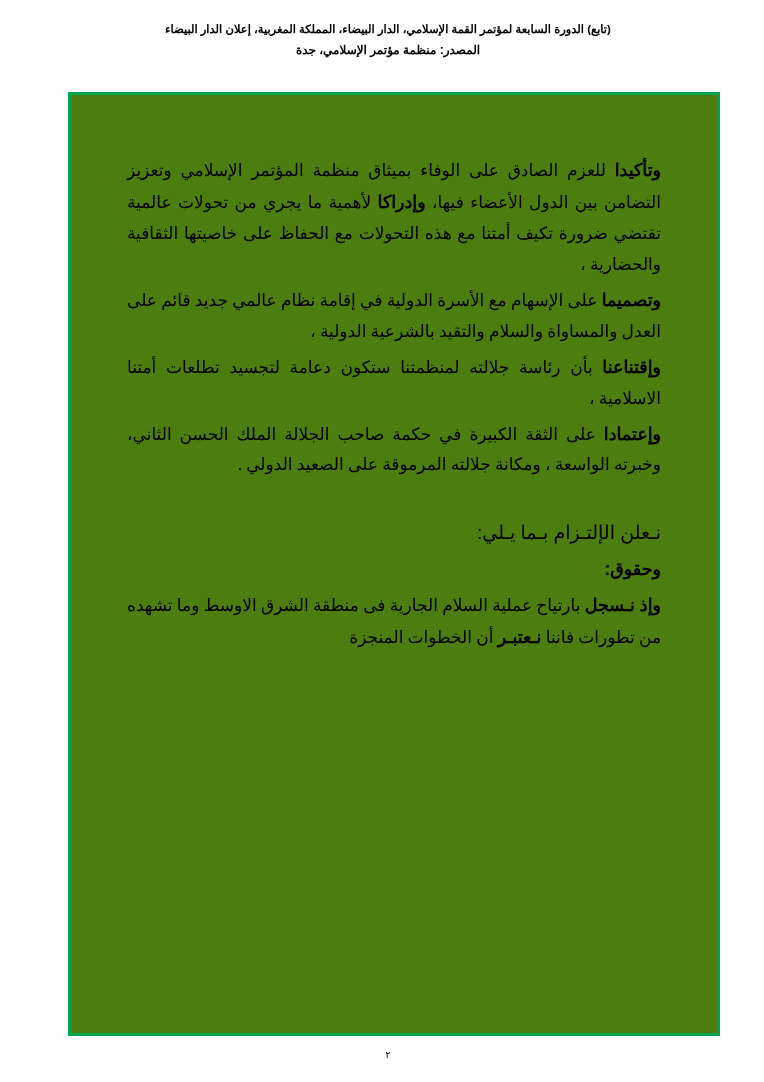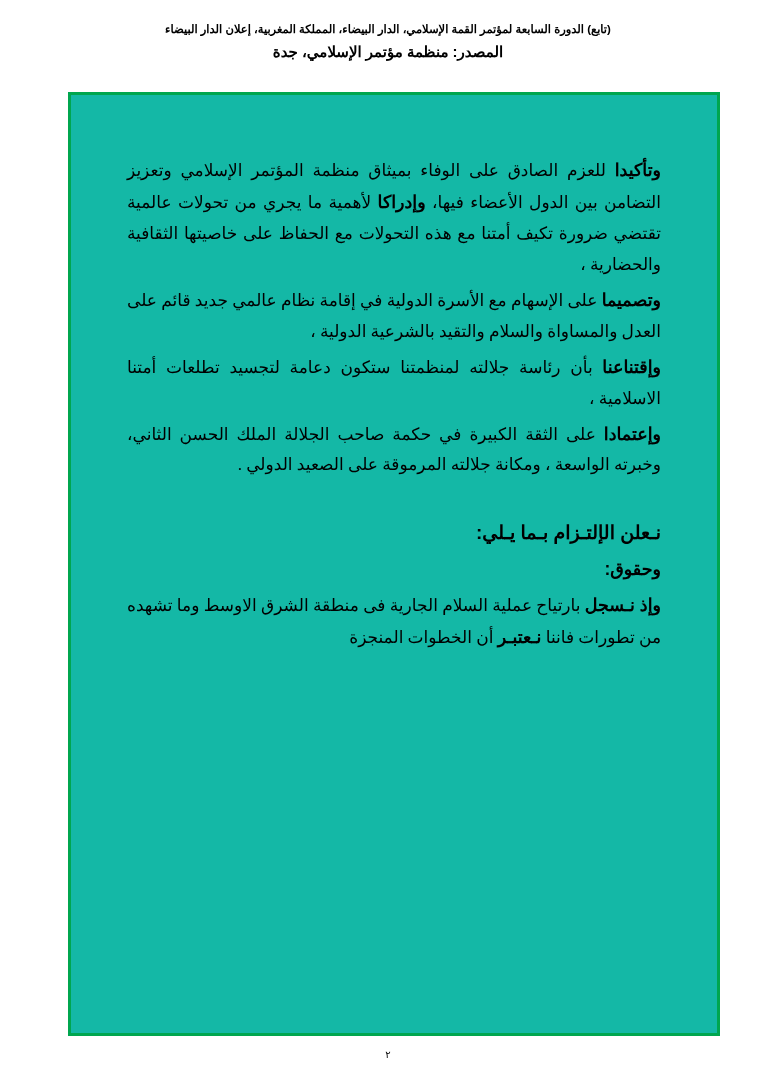--- a/index.html
+++ b/index.html
@@ -33,35 +33,35 @@
   .header-line1 {
     font-family: "Liberation Sans", sans-serif;
     font-weight: bold;
     font-size: 11.5px;
     letter-spacing: 0;
     direction: rtl;
   }
   .header-line2 {
     font-family: "Liberation Sans", sans-serif;
     font-weight: bold;
-    font-size: 15px;
+    font-size: 12px;
     margin-top: 7px;
     direction: rtl;
   }
 
   
   .frame {
     position: absolute;
     top: 92px;
     left: 56px;
     width: 652px;
     height: 944px;
     border: 3px solid #00a64f;
     box-sizing: border-box;
-    background: #14b8a6;
+    background: #4d7c0f;
   }
 
   .content {
     position: absolute;
     top: 60px;
     right: 56px;
     left: 56px;
     direction: rtl;
     text-align: justify;
     text-align-last: right;
@@ -79,21 +79,21 @@
     font-size: 17.5px;
     letter-spacing: 1px;
   }
 
   .spacer {
     height: 36px;
   }
 
   .declare {
     font-family: "Liberation Sans", sans-serif;
-    font-weight: bold;
+    font-weight: normal;
     font-size: 19px;
     letter-spacing: 1.5px;
     text-align: center;
     margin: 0 0 10px 0;
     direction: rtl;
   }
 
   .item {
     display: flex;
     flex-direction: row;

